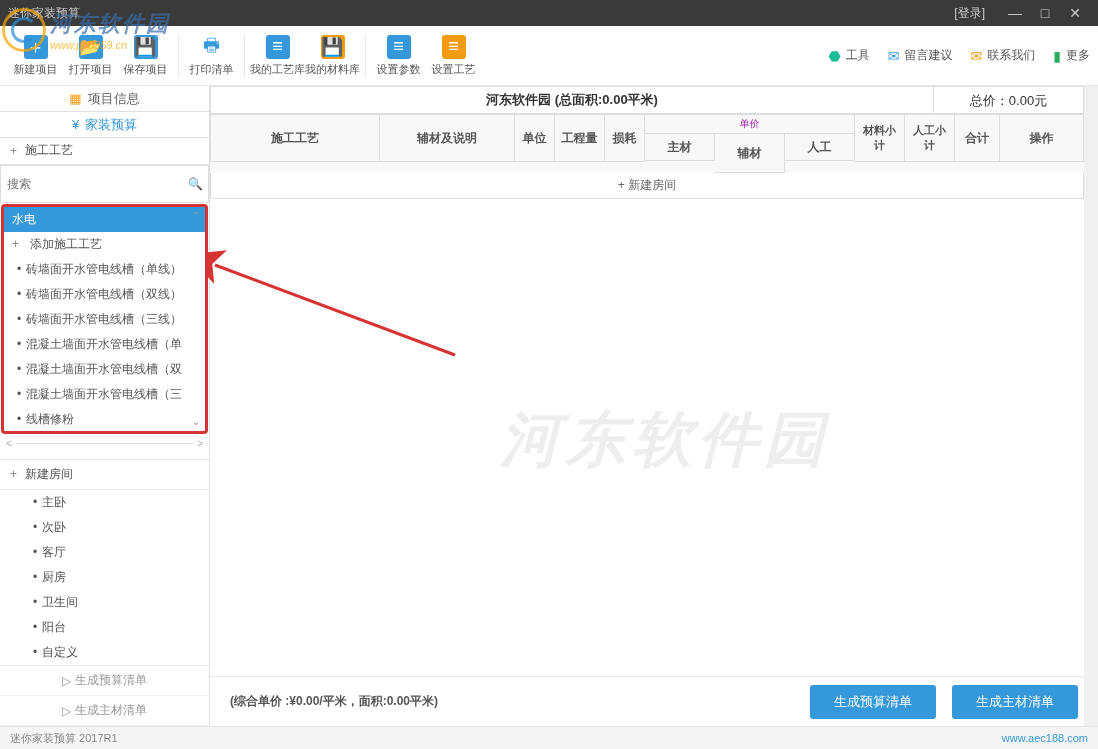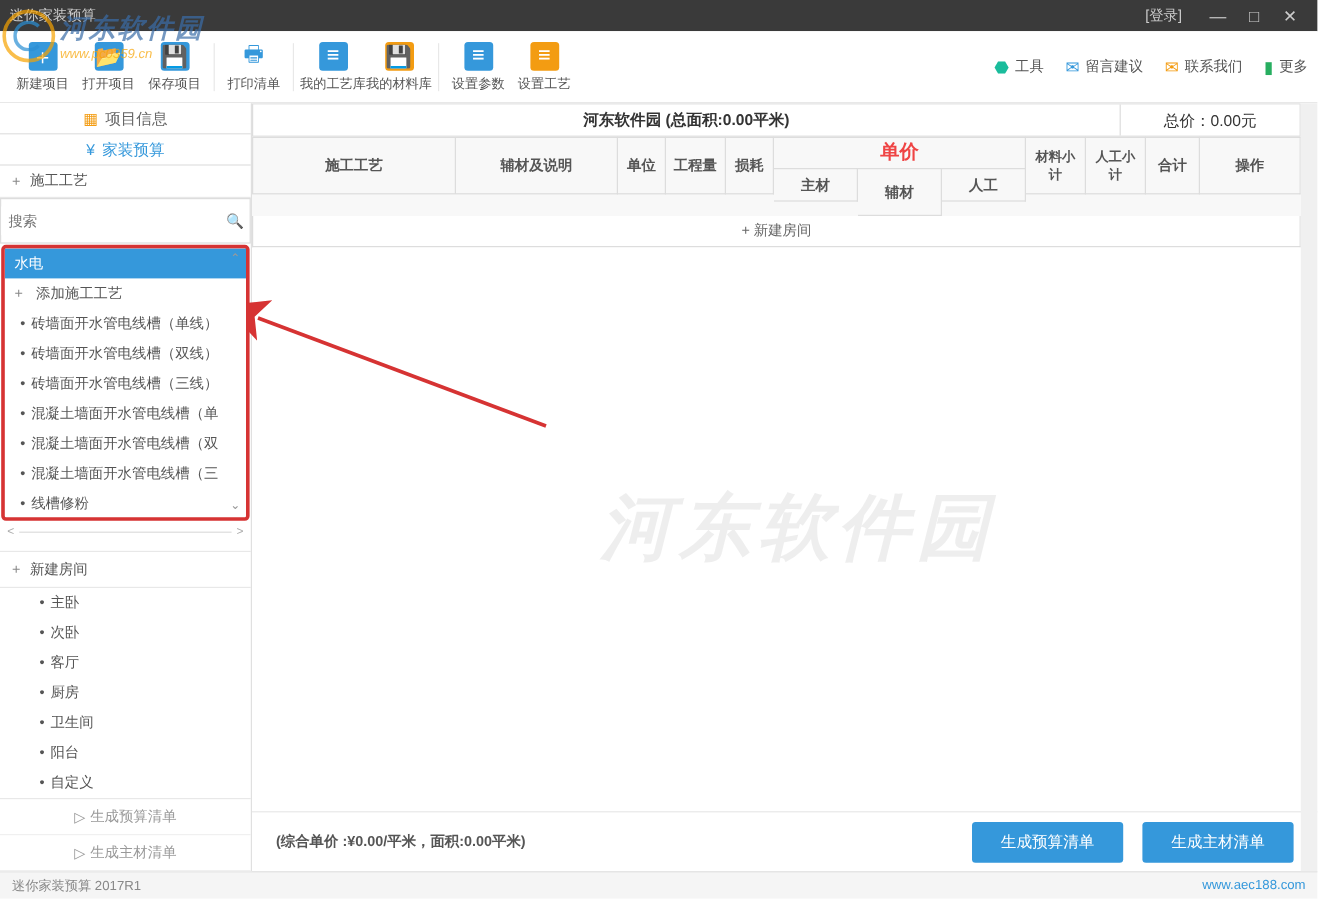--- a/index.html
+++ b/index.html
@@ -57,21 +57,21 @@
     
     
     .main { flex: 1; display: flex; flex-direction: column; position: relative; }
     .main-scroll { position: absolute; right: 0; top: 0; bottom: 0; width: 14px; background: #f0f0f0; }
     
     .table-wrap { flex: 1; overflow: hidden; border-right: 14px solid transparent; }
     
     .header-row { display: flex; background: #f8f8f8; }
     .th { border: 1px solid #ddd; border-left: none; padding: 4px; text-align: center; font-size: 12px; color: #555; font-weight: bold; display: flex; align-items: center; justify-content: center; }
     .th-group { display: flex; flex-direction: column; }
-    .th-group-top { border: 1px solid #ddd; border-left: none; border-bottom: none; padding: 2px; text-align: center; font-size: 16px; color: #ef4444; font-weight: bold; }
+    .th-group-top { border: 1px solid #ddd; border-left: none; border-bottom: none; padding: 2px; text-align: center; font-size: 10px; color: #a21caf; font-weight: normal; }
     .th-group-bottom { display: flex; }
     .th-group-bottom .th { flex: 1; }
     
     .main-title { height: 28px; border: 1px solid #ddd; display: flex; align-items: center; background: #fff; }
     .main-title .left { flex: 1; text-align: center; font-weight: bold; font-size: 13px; color: #333; }
     .main-title .right { width: 150px; text-align: center; font-weight: normal; font-size: 13px; color: #333; border-left: 1px solid #ddd; height: 100%; line-height: 28px; }
     
     .new-room-row { height: 26px; border: 1px solid #ddd; border-top: none; display: flex; align-items: center; justify-content: center; color: #666; cursor: pointer; }
     
     .grid-area { flex: 1; background: repeating-linear-gradient(to bottom, #fff 0, #fff 24px, #f0f0f0 24px, #f0f0f0 25px); position: relative; }

